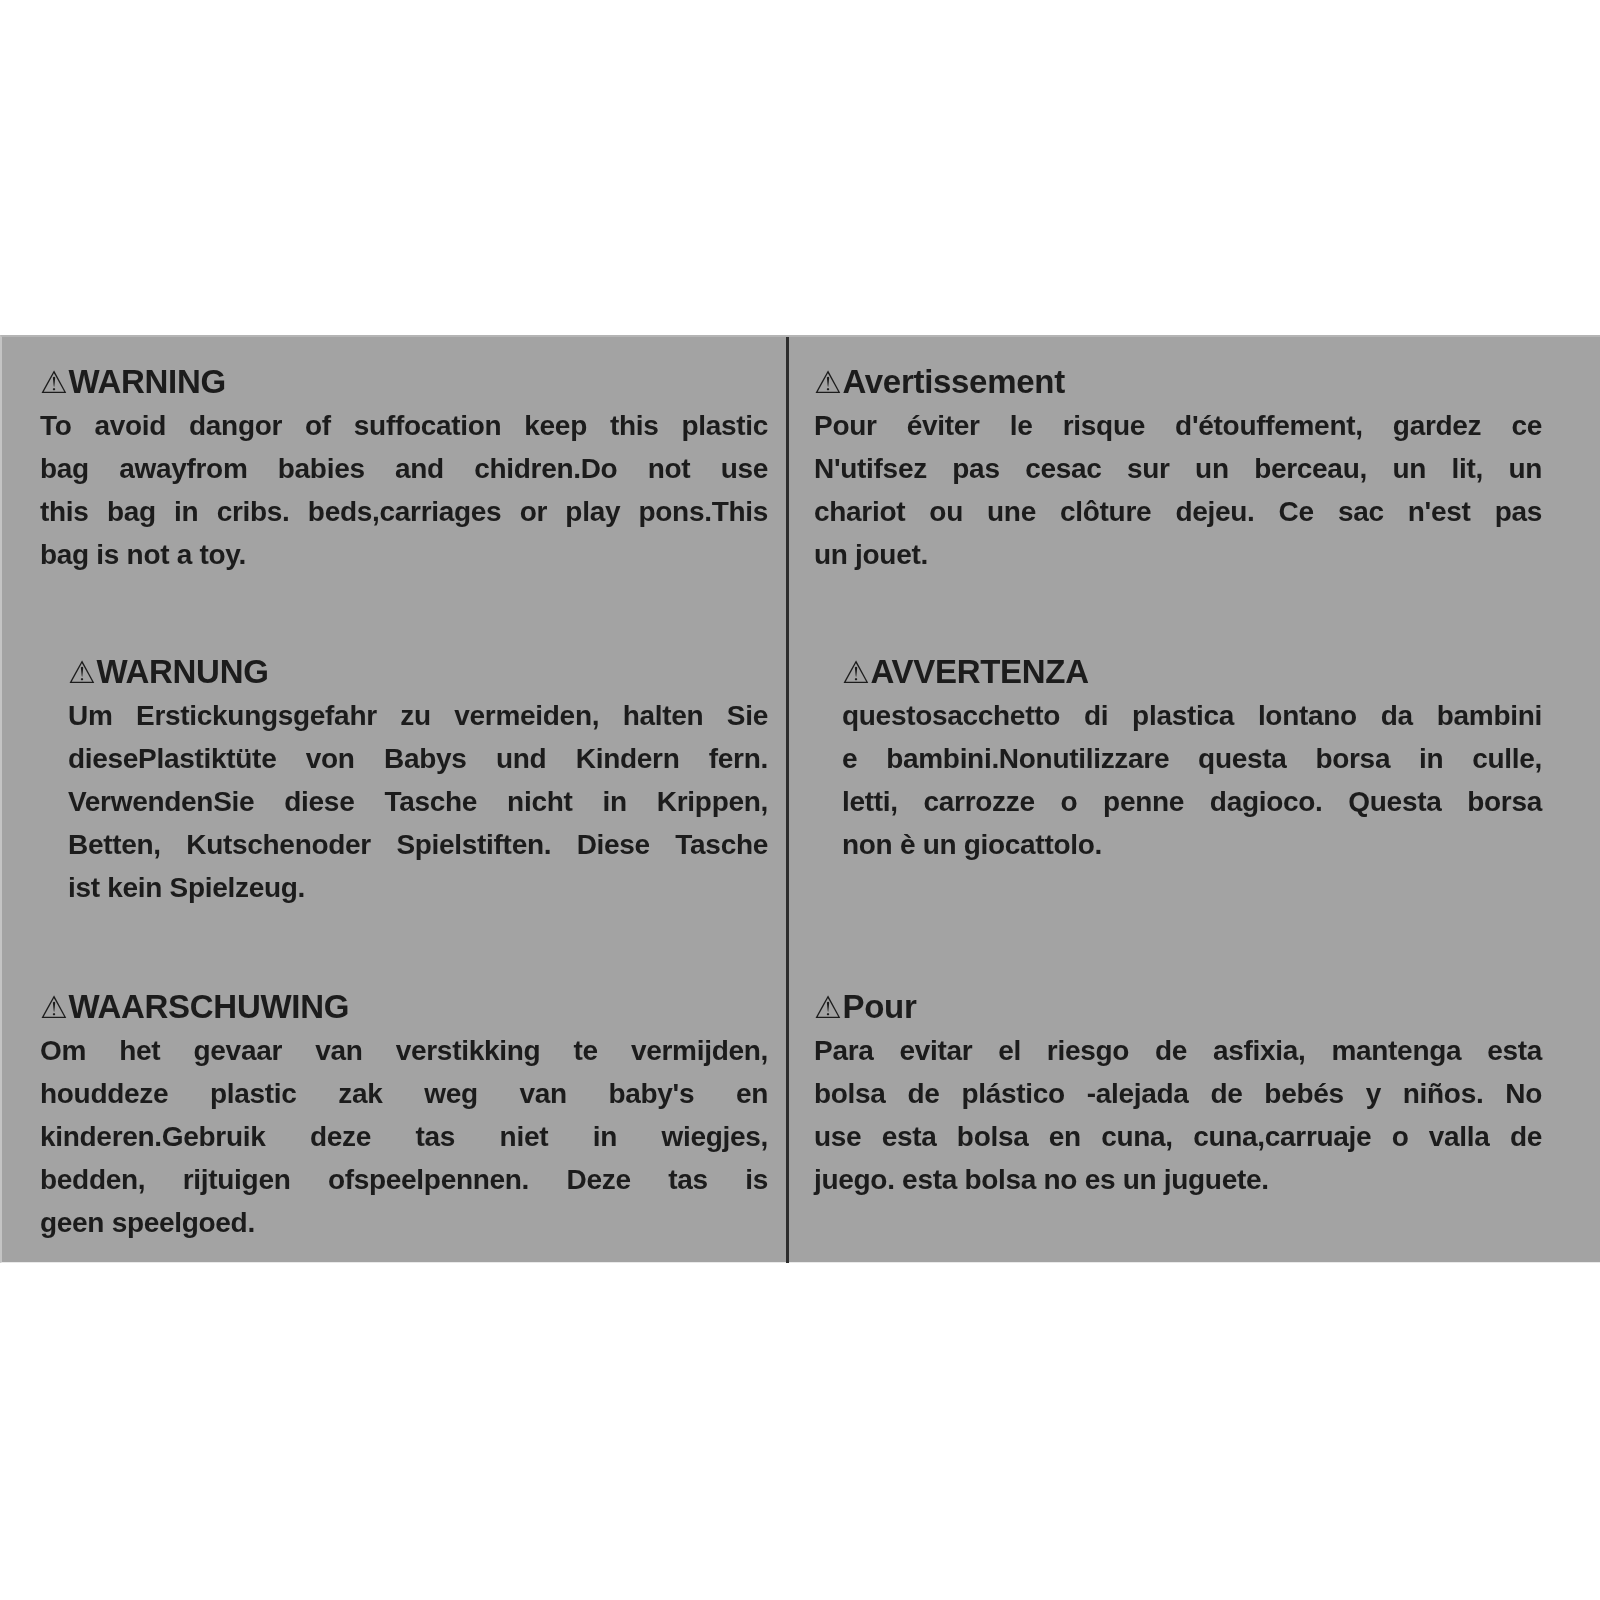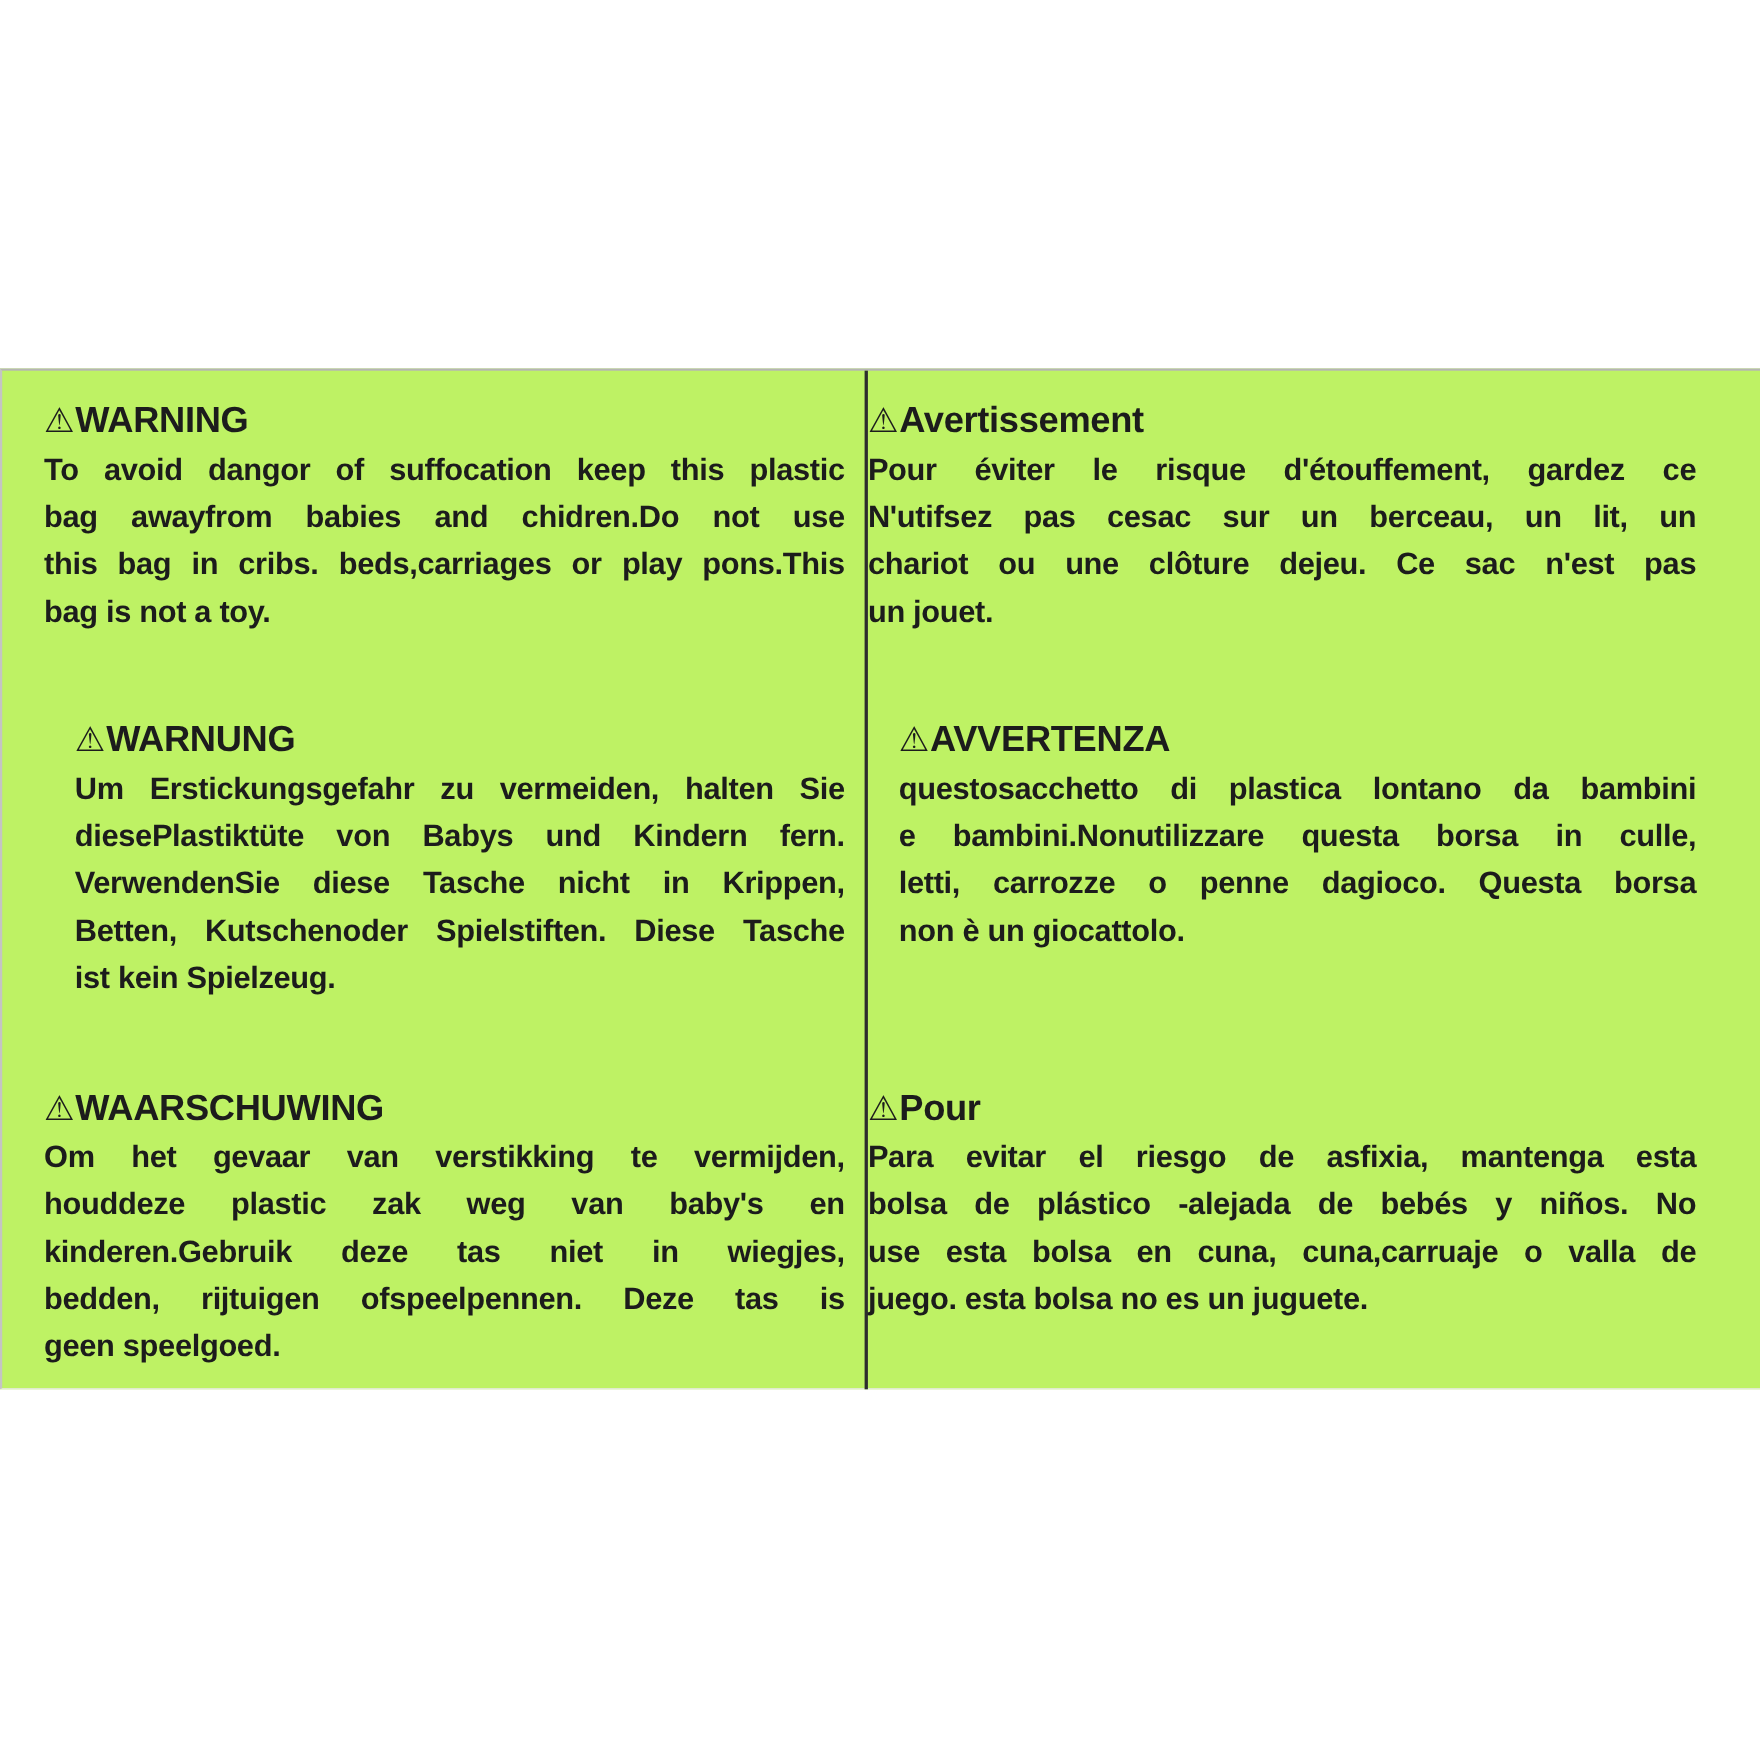--- a/index.html
+++ b/index.html
@@ -12,36 +12,36 @@
     color: #1c1c1c;
     overflow: hidden;
   }
   .panel {
     position: absolute;
     top: 335px;
     left: 0;
     width: 1600px;
     height: 928px;
     box-sizing: border-box;
-    background: #bef264;
+    background: #a3a3a3;
     border-top: 2px solid #b5b5b5;
     border-left: 2px solid #c4c4c4;
     border-bottom: 1px solid #e9e9e9;
     display: grid;
     grid-template-columns: 784px 3px 1fr;
     grid-template-rows: 308px 325px 293px;
   }
   .divider {
     grid-column: 2;
     grid-row: 1 / 4;
     background: #2d2d2d;
   }
   .cell { box-sizing: border-box; }
   .colL { grid-column: 1; padding-left: 38px; padding-right: 18px; }
-  .colR { grid-column: 3; padding-right: 58px; }
+  .colR { grid-column: 3; padding-left: 25px; padding-right: 58px; }
   .rowA { grid-row: 1; padding-top: 23px; }
   .rowB { grid-row: 2; padding-top: 5px; margin-left: 28px; }
   .rowC { grid-row: 3; padding-top: 15px; }
   .heading {
     font-size: 33px;
     font-weight: bold;
     line-height: 43px;
     letter-spacing: -0.3px;
     white-space: nowrap;
   }

